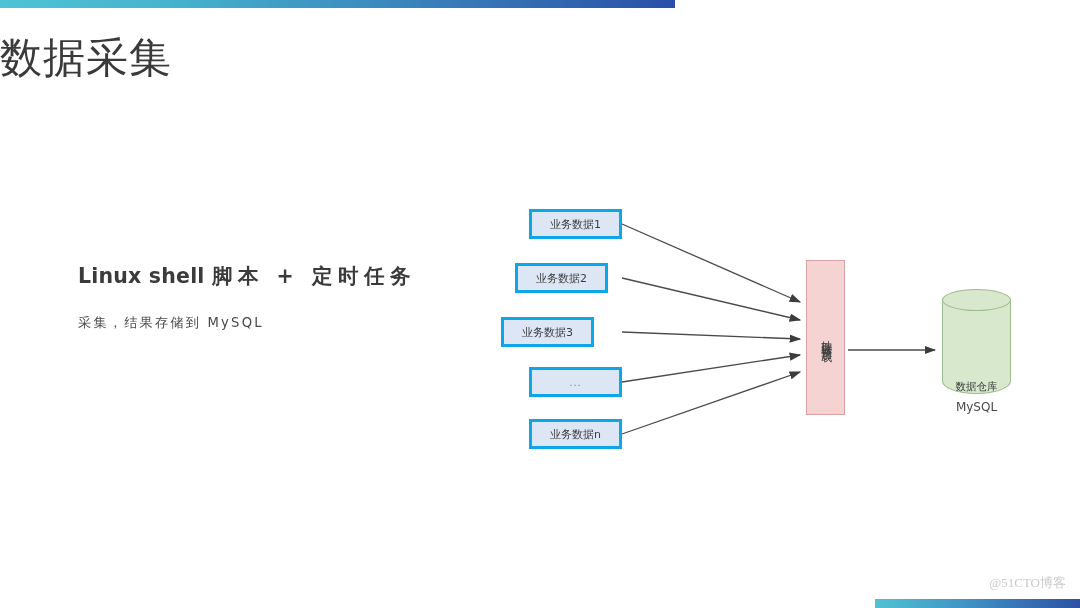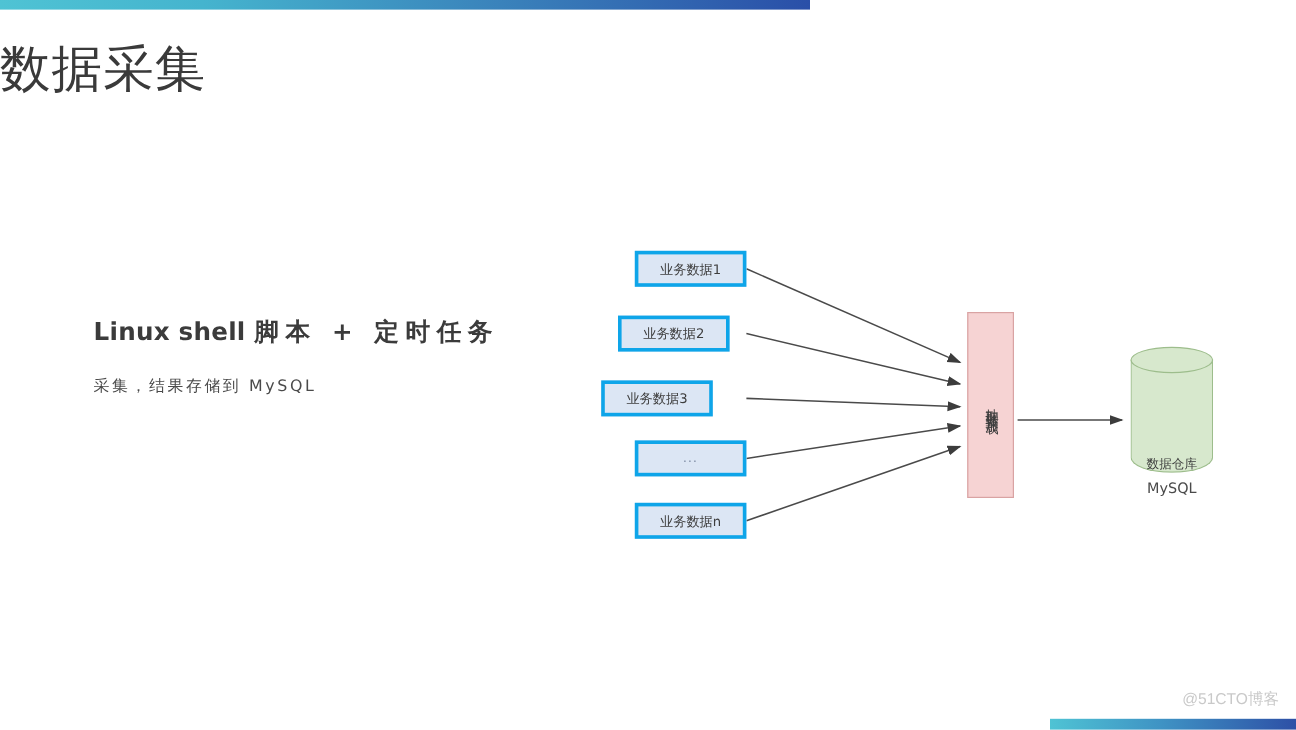--- a/index.html
+++ b/index.html
@@ -176,21 +176,21 @@
   .cyl-l1 { font-size: 10.5px; color: #3d3d3d; }
   .cyl-l2 { font-size: 12px; color: #4a4a4a; margin-top: 6px; }
 
   
   .watermark {
     position: absolute;
     right: 14px;
     bottom: 16px;
     font-size: 13px;
     color: #c9c9c9;
-    font-family: Liberation Sans, sans-serif;
+    font-family: Liberation Serif, serif;
   }
 </style>
 </head>
 <body>
 
 <div class="top-bar"></div>
 
 <div class="slide-title">数据采集</div>
 
 <div class="left-block">

